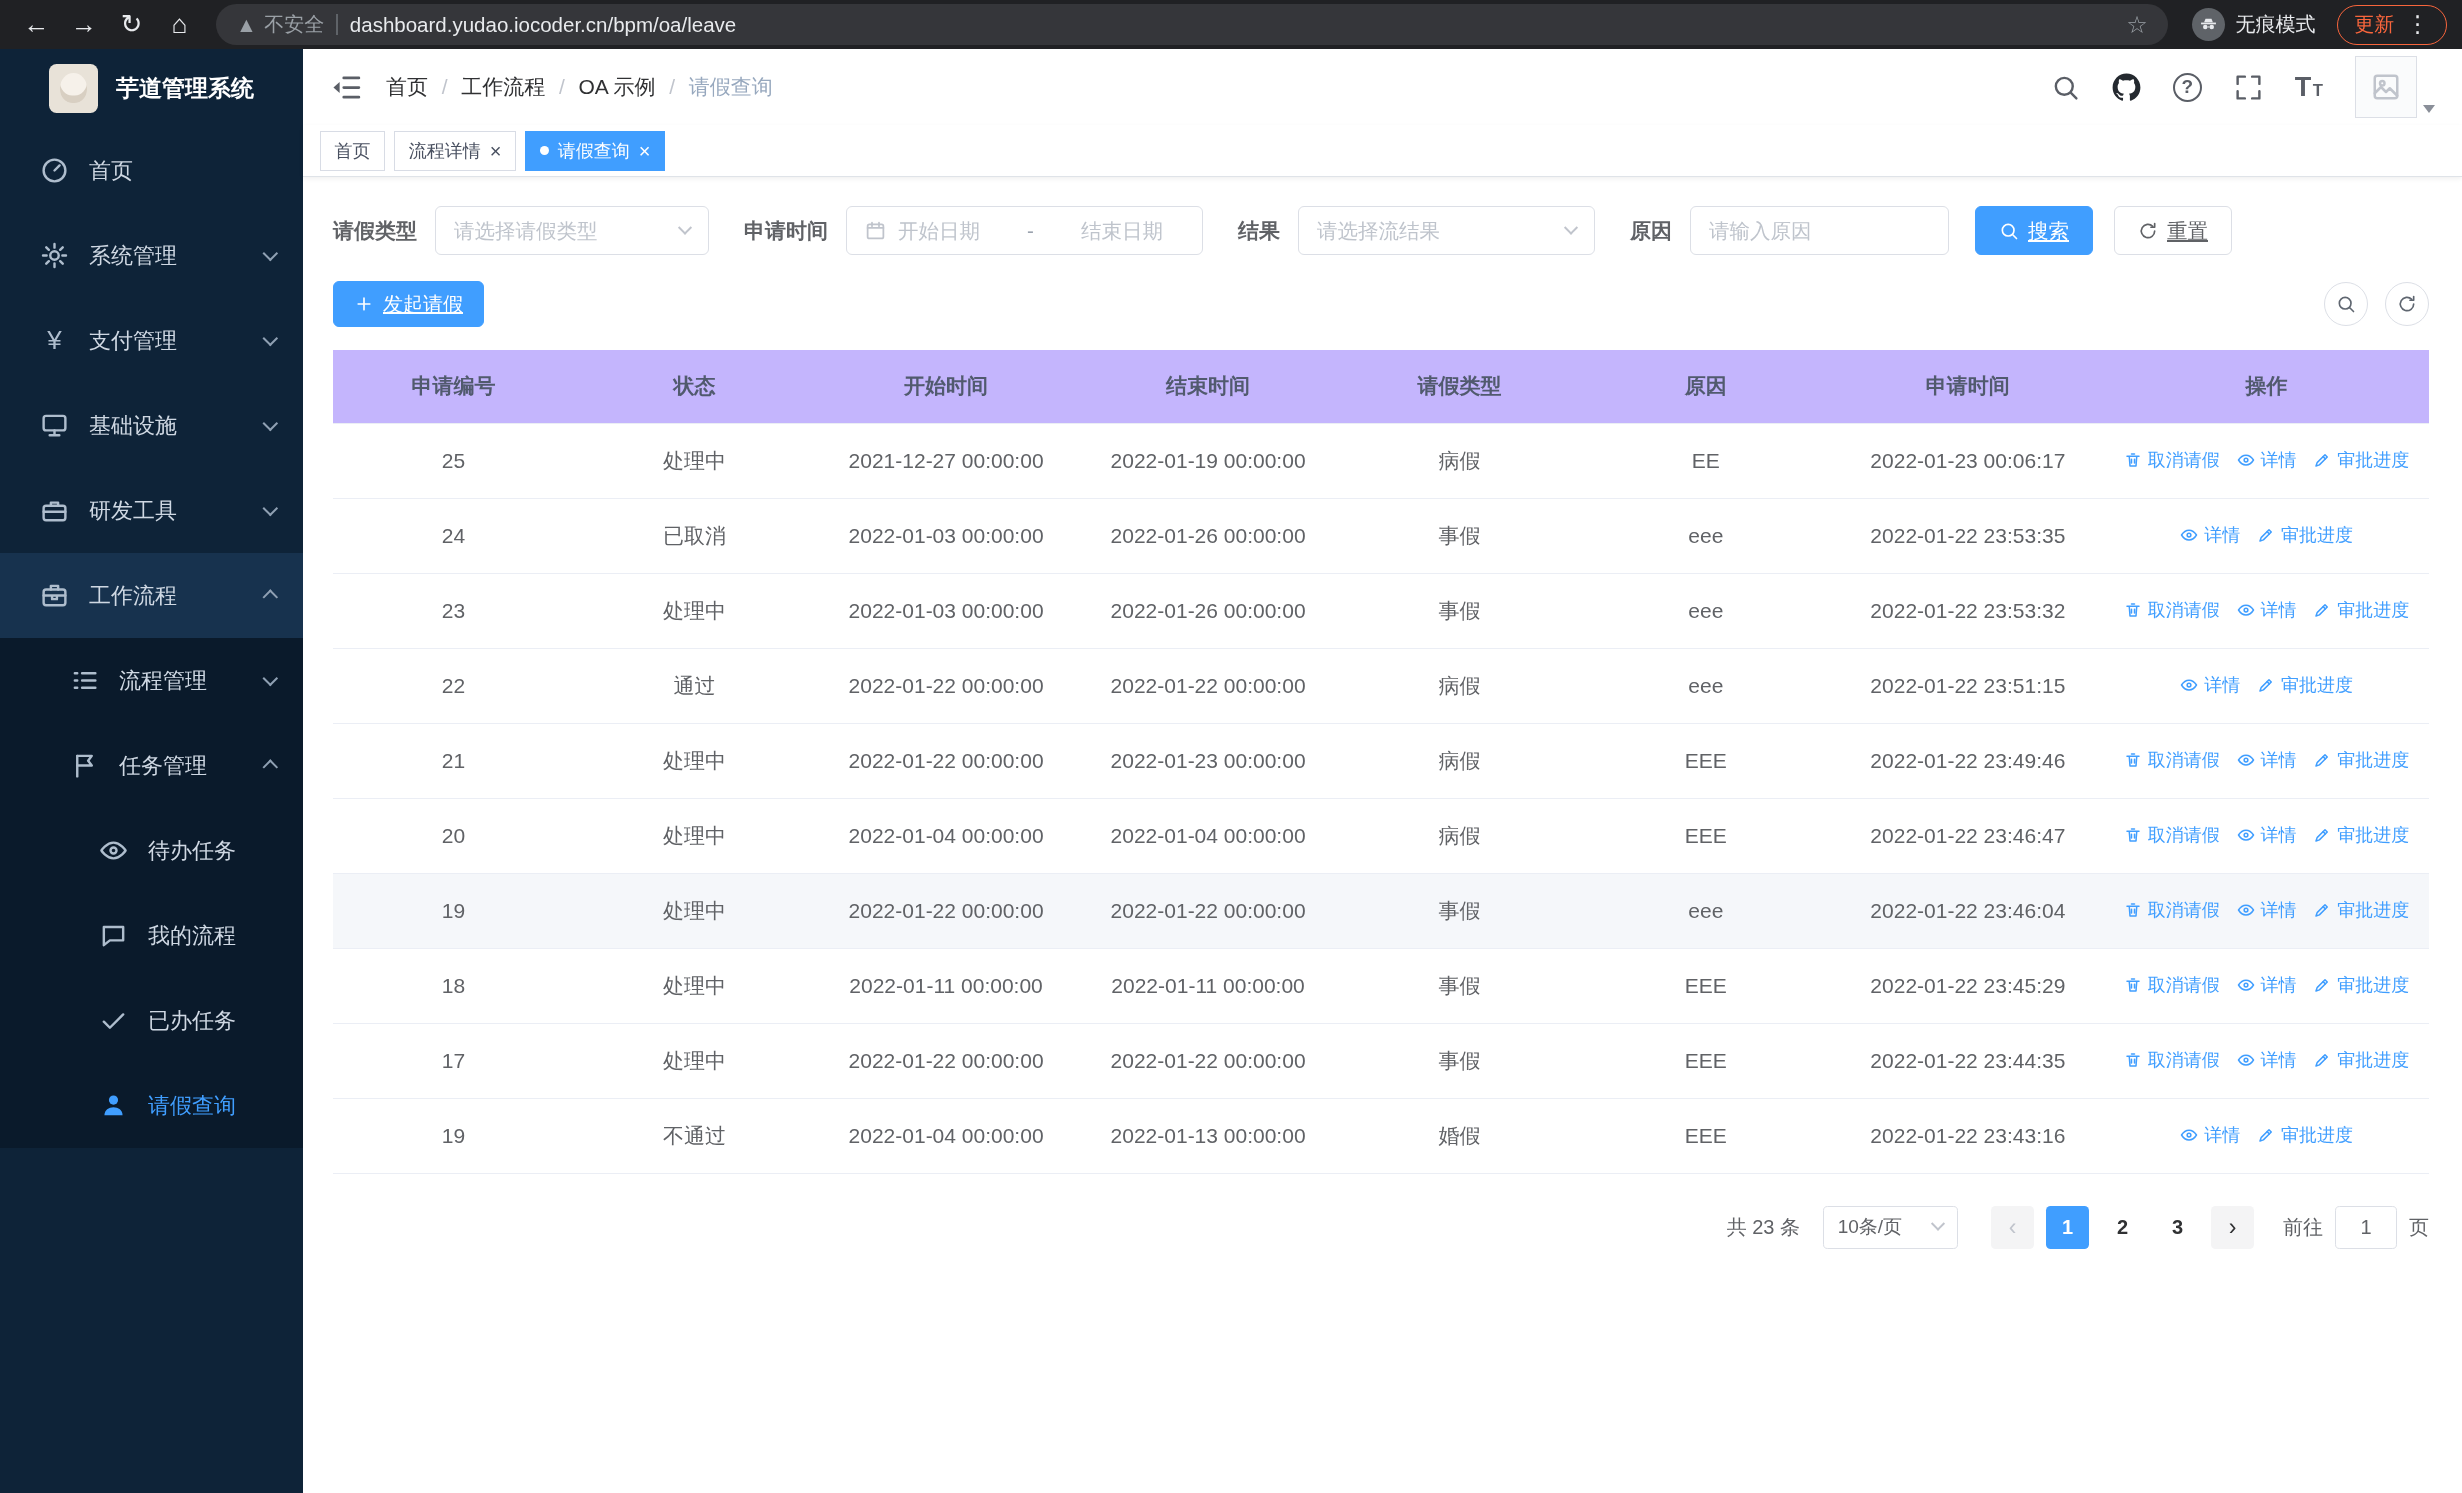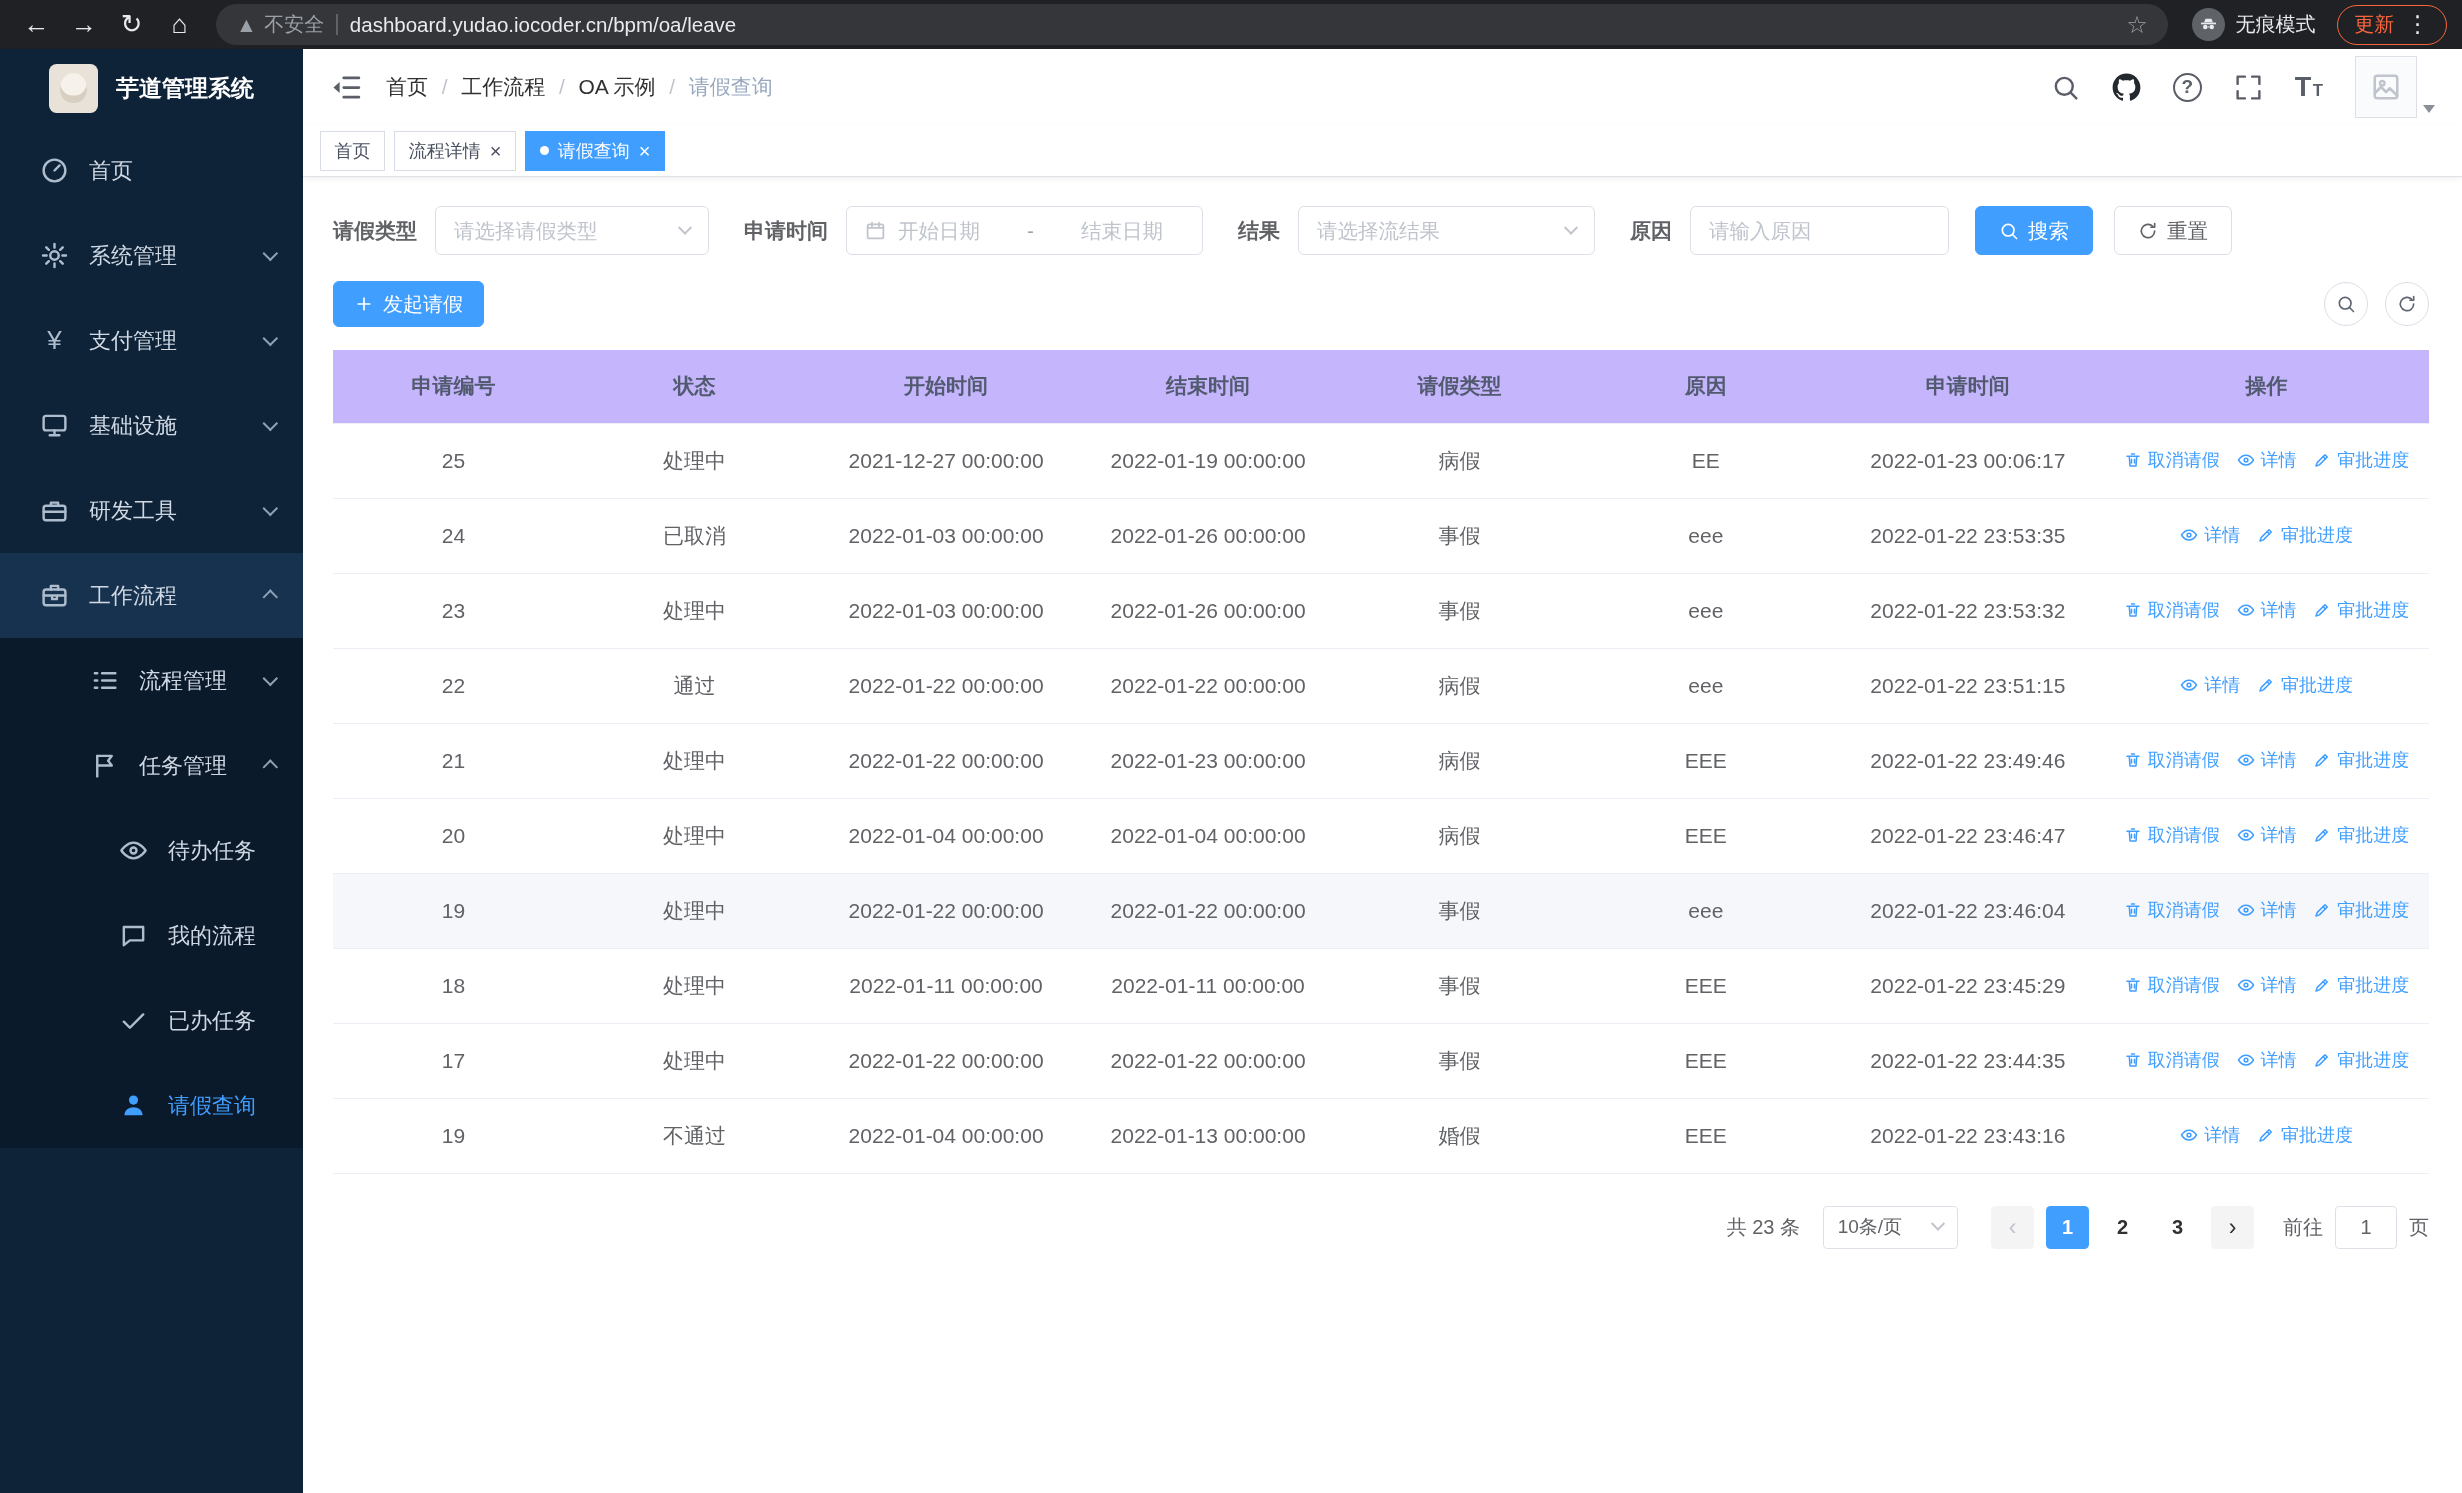--- a/index.html
+++ b/index.html
@@ -33,21 +33,21 @@
   .logo-avatar { width: 49px; height: 49px; border-radius: 7.6px; background: #e8e2d8; position: relative; overflow: hidden; }
   .logo-avatar::after { content: ""; position: absolute; left: 10.6px; top: 9px; width: 27px; height: 30px;
     background: #f6f1ea; border-radius: 50% 50% 45% 45%; box-shadow: inset 0 -7.6px 0 #d8cfc2; }
   .logo-title { color: #fff; font-size: 23px; font-weight: 700; white-space: nowrap; }
   .menu { flex: 1; }
   .menu-item { height: 85px; display: flex; align-items: center; gap: 20px; padding: 0 27px 0 40px;
     font-size: 22px; color: #cfd8e3; cursor: pointer; }
   .menu-item .mi { width: 29px; height: 29px; flex: none; color: #aebdcd; }
   .menu-item .yen { width: 29px; text-align: center; font-size: 26px; color: #aebdcd; flex: none; }
   .menu-item.open-parent { background: #17324e; }
-  .submenu { background: #0a1a2b; padding-left: 20px; }
+  .submenu { background: #0a1a2b; }
   .submenu .menu-item.lv2 { padding-left: 70px; }
   .submenu .menu-item.lv3 { padding-left: 99px; }
   .menu-item.active { color: #409eff; }
   .menu-item.active .mi { color: #409eff; }
   .chev { margin-left: auto; width: 10.6px; height: 10.6px; border-right: 2.3px solid #8fa0b3; border-bottom: 2.3px solid #8fa0b3; flex: none; }
   .chev.down { transform: rotate(45deg) translate(-1.5px,-1.5px); }
   .chev.up { transform: rotate(-135deg) translate(-1.5px,-1.5px); }
 
   
   .main { flex: 1; display: flex; flex-direction: column; background: #fff; min-width: 0; }
@@ -92,21 +92,21 @@
     transform: rotate(45deg) translate(-2.3px,-2.3px); margin-left: auto; flex: none; }
   .w-leave { width: 274px; }
   .w-date { width: 357px; gap: 12px; }
   .w-result { width: 297px; }
   .date-sep { color: #9aa2ae; flex: none; }
   .cal-icon { width: 21px; height: 21px; color: #c0c4cc; flex: none; }
   .reason-input { width: 259px; height: 49px; border: 1.5px solid #dcdfe6; border-radius: 6px; padding: 0 18px;
     font-size: 20.5px; color: #606266; outline: none; font-family: inherit; }
   .reason-input::placeholder { color: #bfc4cc; }
   .btn { height: 49px; border-radius: 6px; display: inline-flex; align-items: center; gap: 9px;
-    padding: 0 23px; font-size: 20.5px; cursor: pointer; border: 1.5px solid transparent; white-space: nowrap; }
+    padding: 0 23px; font-size: 20.5px; cursor: pointer; border: 1.5px solid transparent; white-space: nowrap; text-decoration: underline; }
   .btn svg { width: 20px; height: 20px; }
   .btn-primary { background: #409eff; border-color: #409eff; color: #fff; }
   .btn-plain { background: #fff; border-color: #dcdfe6; color: #606266; margin-left: 21px; }
 
   .toolbar-row { display: flex; align-items: center; margin-top: 26px; }
   .btn-create { height: 46px; font-size: 20px; padding: 0 20px; }
   .tool-circles { margin-left: auto; display: flex; align-items: center; gap: 16.7px; }
   .circle-btn { width: 44px; height: 44px; border-radius: 50%; border: 1.5px solid #dcdfe6; background: #fff;
     display: flex; align-items: center; justify-content: center; color: #5f6670; cursor: pointer; }
   .circle-btn svg { width: 20px; height: 20px; }

